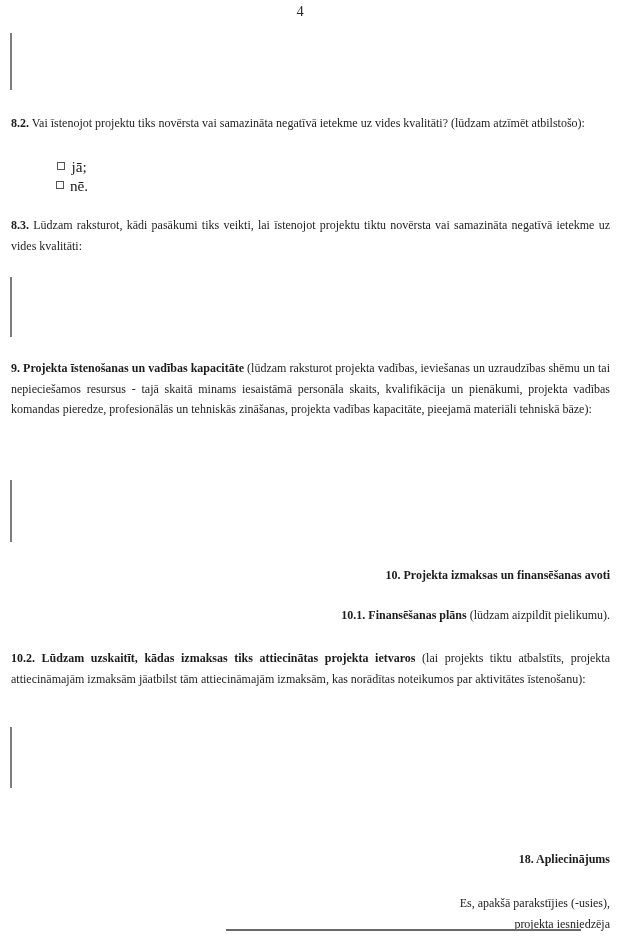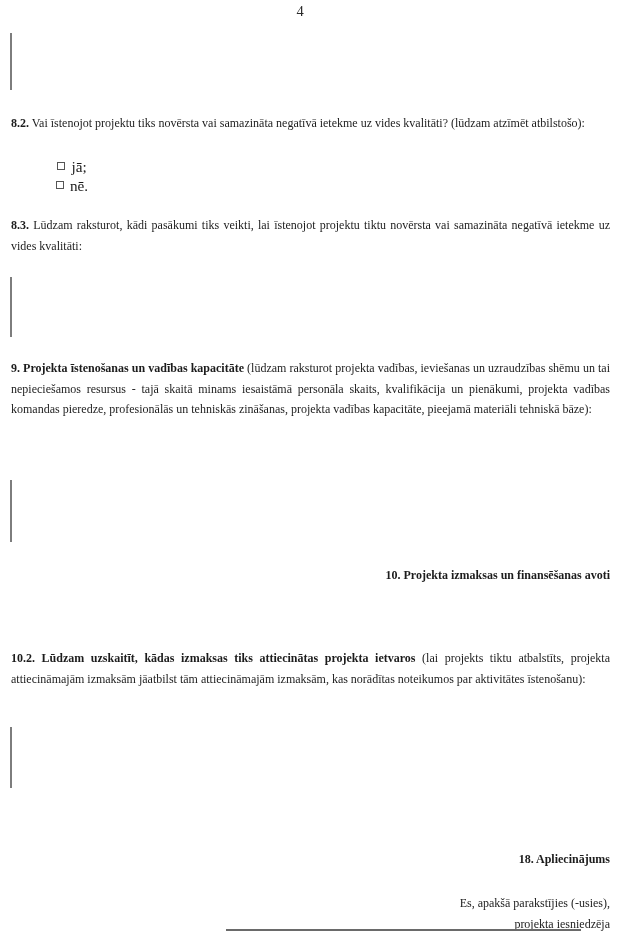--- a/index.html
+++ b/index.html
@@ -118,20 +118,21 @@
   <div class="blk" style="top:215px;font-family:Liberation Serif, serif;"><span class="b">8.3.</span><span> Lūdzam raksturot, kādi pasākumi tiks veikti, lai īstenojot projektu tiktu novērsta vai samazināta negatīvā ietekme uz vides kvalitāti:</span></div>
 
   <div class="answer-box" style="top:277px; height:60px;"></div>
 
   <div class="blk" style="top:358px;"><span class="b">9. Projekta īstenošanas un vadības kapacitāte</span><span> (lūdzam raksturot projekta vadības, ieviešanas un uzraudzības shēmu un tai nepieciešamos resursus - tajā skaitā minams iesaistāmā personāla skaits, kvalifikācija un pienākumi, projekta vadības komandas pieredze, profesionālās un tehniskās zināšanas, projekta vadības kapacitāte, pieejamā materiāli tehniskā bāze):</span></div>
 
   <div class="answer-box" style="top:480px; height:62px;"></div>
 
   <div class="blk nj" style="top:565px;"><span class="b">10. Projekta izmaksas un finansēšanas avoti</span></div>
 
+  <div class="blk nj" style="top:605px;"><span class="b">10.1. Finansēšanas plāns</span><span> (lūdzam aizpildīt pielikumu).</span></div>
 
   <div class="blk" style="top:648px;"><span class="b">10.2. Lūdzam uzskaitīt, kādas izmaksas tiks attiecinātas projekta ietvaros</span><span> (lai projekts tiktu atbalstīts, projekta attiecināmajām izmaksām jāatbilst tām attiecināmajām izmaksām, kas norādītas noteikumos par aktivitātes īstenošanu):</span></div>
 
   <div class="answer-box" style="top:727px; height:61px;"></div>
 
   <div class="blk nj" style="top:849px;"><span class="b">18. Apliecinājums</span></div>
 
   <div class="blk nj" style="top:893px;">Es, apakšā parakstījies (-usies),</div>
   <div class="blk nj" style="top:914px;">projekta iesniedzēja</div>
 

